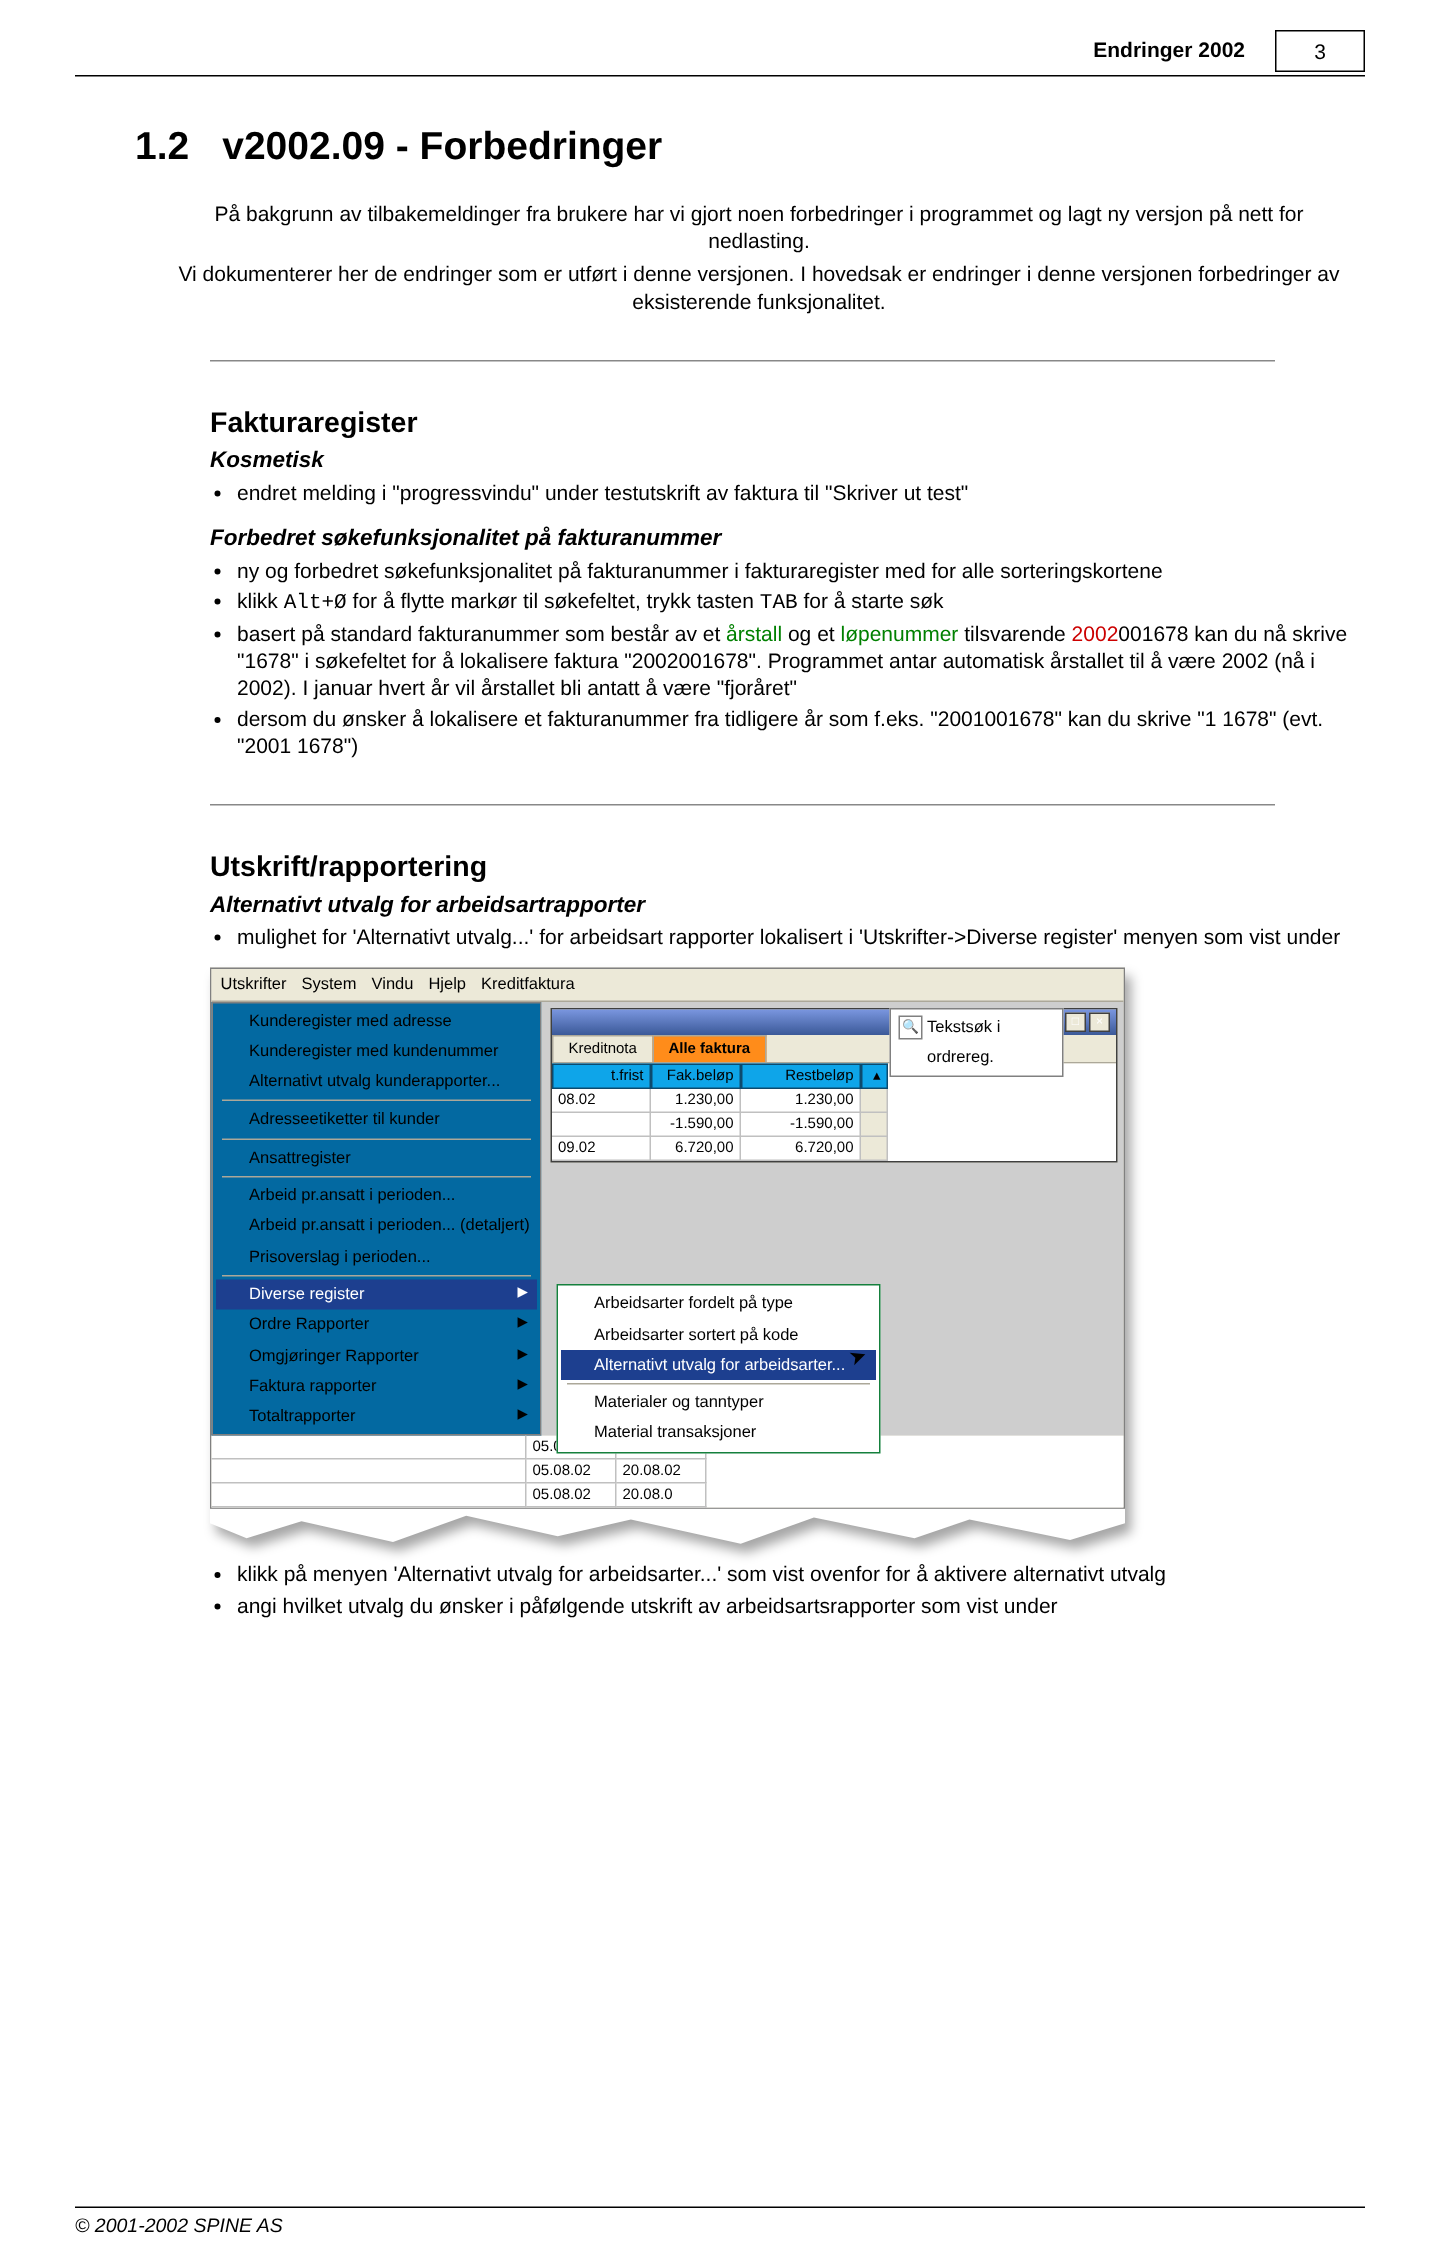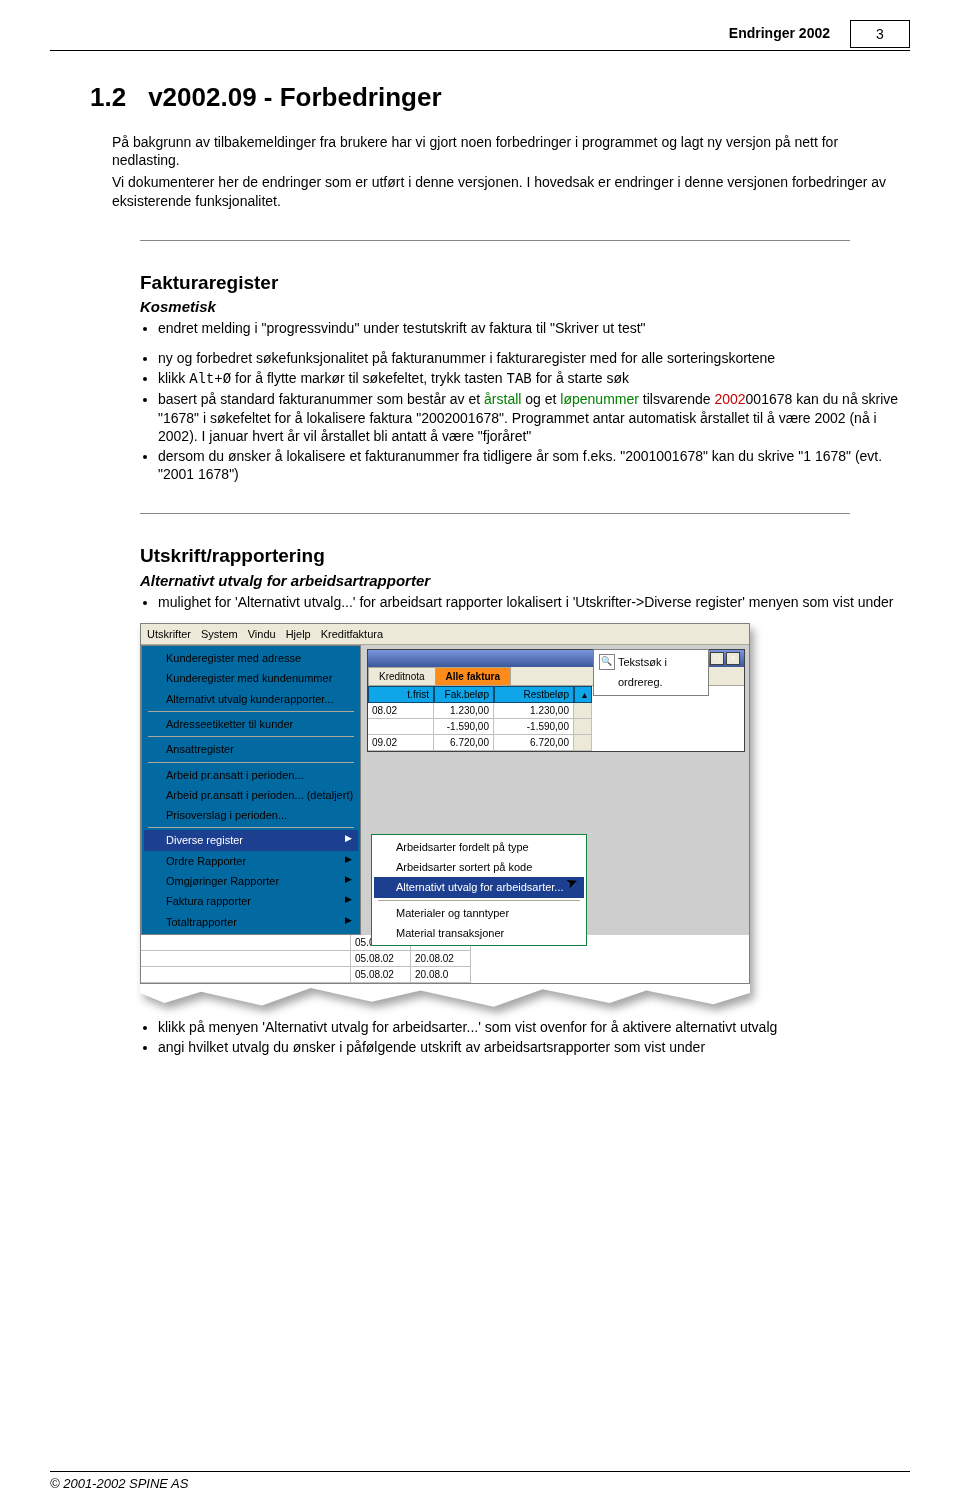--- a/index.html
+++ b/index.html
@@ -44,21 +44,21 @@
   .content {
     padding-left: 40px;
     padding-right: 10px;
   }
   h1 {
     font-size: 26px;
     font-weight: bold;
     margin: 0 0 18px 0;
   }
   .sec-num { margin-right: 22px; }
-  .intro { margin-left: 22px; margin-bottom: 10px; }
+  .intro { margin-left: 22px; margin-bottom: 10px; text-align: center; }
   .intro p { margin: 0 0 4px 0; }
   hr.sep {
     margin: 30px 50px;
     border: none;
     border-top: 1px solid #888;
   }
   .block { margin-left: 50px; margin-bottom: 10px; }
   h2 { font-size: 19px; font-weight: bold; margin: 0 0 2px 0; }
   h3.italic { font-size: 15px; font-weight: bold; font-style: italic; margin: 0 0 2px 0; }
   ul.b { margin: 0 0 12px 0; padding-left: 18px; }
@@ -256,20 +256,21 @@
 
     <hr class="sep">
 
     <div class="block">
       <h2>Fakturaregister</h2>
       <h3 class="italic">Kosmetisk</h3>
       <ul class="b">
         <li>endret melding i "progressvindu" under testutskrift av faktura til "Skriver ut test"</li>
       </ul>
 
+      <h3 class="italic">Forbedret søkefunksjonalitet på fakturanummer</h3>
       <ul class="b">
         <li>ny og forbedret søkefunksjonalitet på fakturanummer i fakturaregister med for alle sorteringskortene</li>
         <li>
           <span>klikk </span><span class="mono">Alt+Ø</span><span> for å flytte markør til søkefeltet, trykk tasten </span><span class="mono">TAB</span><span> for å starte søk</span>
         </li>
         <li>
           <span>basert på standard fakturanummer som består av et </span><span class="green">årstall</span><span> og et </span><span class="green">løpenummer</span><span> tilsvarende </span><span class="red">2002</span><span>001678 kan du nå skrive "1678" i søkefeltet for å lokalisere faktura "2002001678". Programmet antar automatisk årstallet til å være 2002 (nå i 2002). I januar hvert år vil årstallet bli antatt å være "fjoråret"</span>
         </li>
         <li>dersom du ønsker å lokalisere et fakturanummer fra tidligere år som f.eks.  "2001001678"  kan du skrive "1 1678" (evt. "2001 1678")</li>
       </ul>

